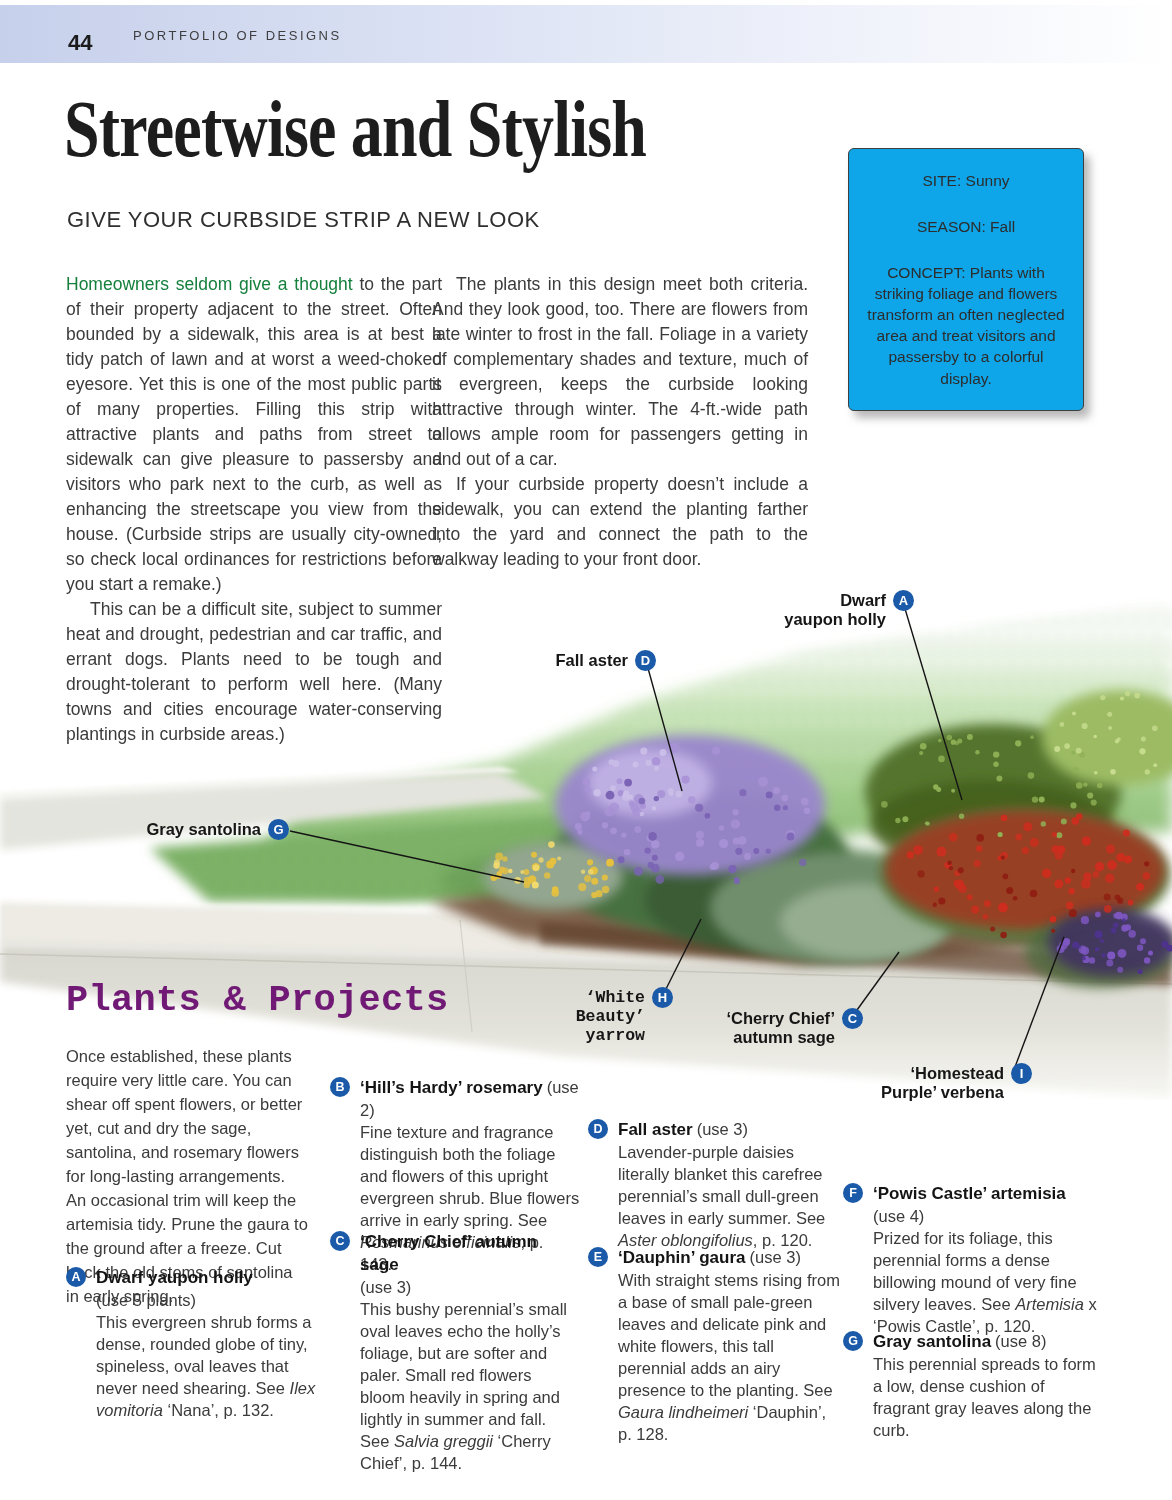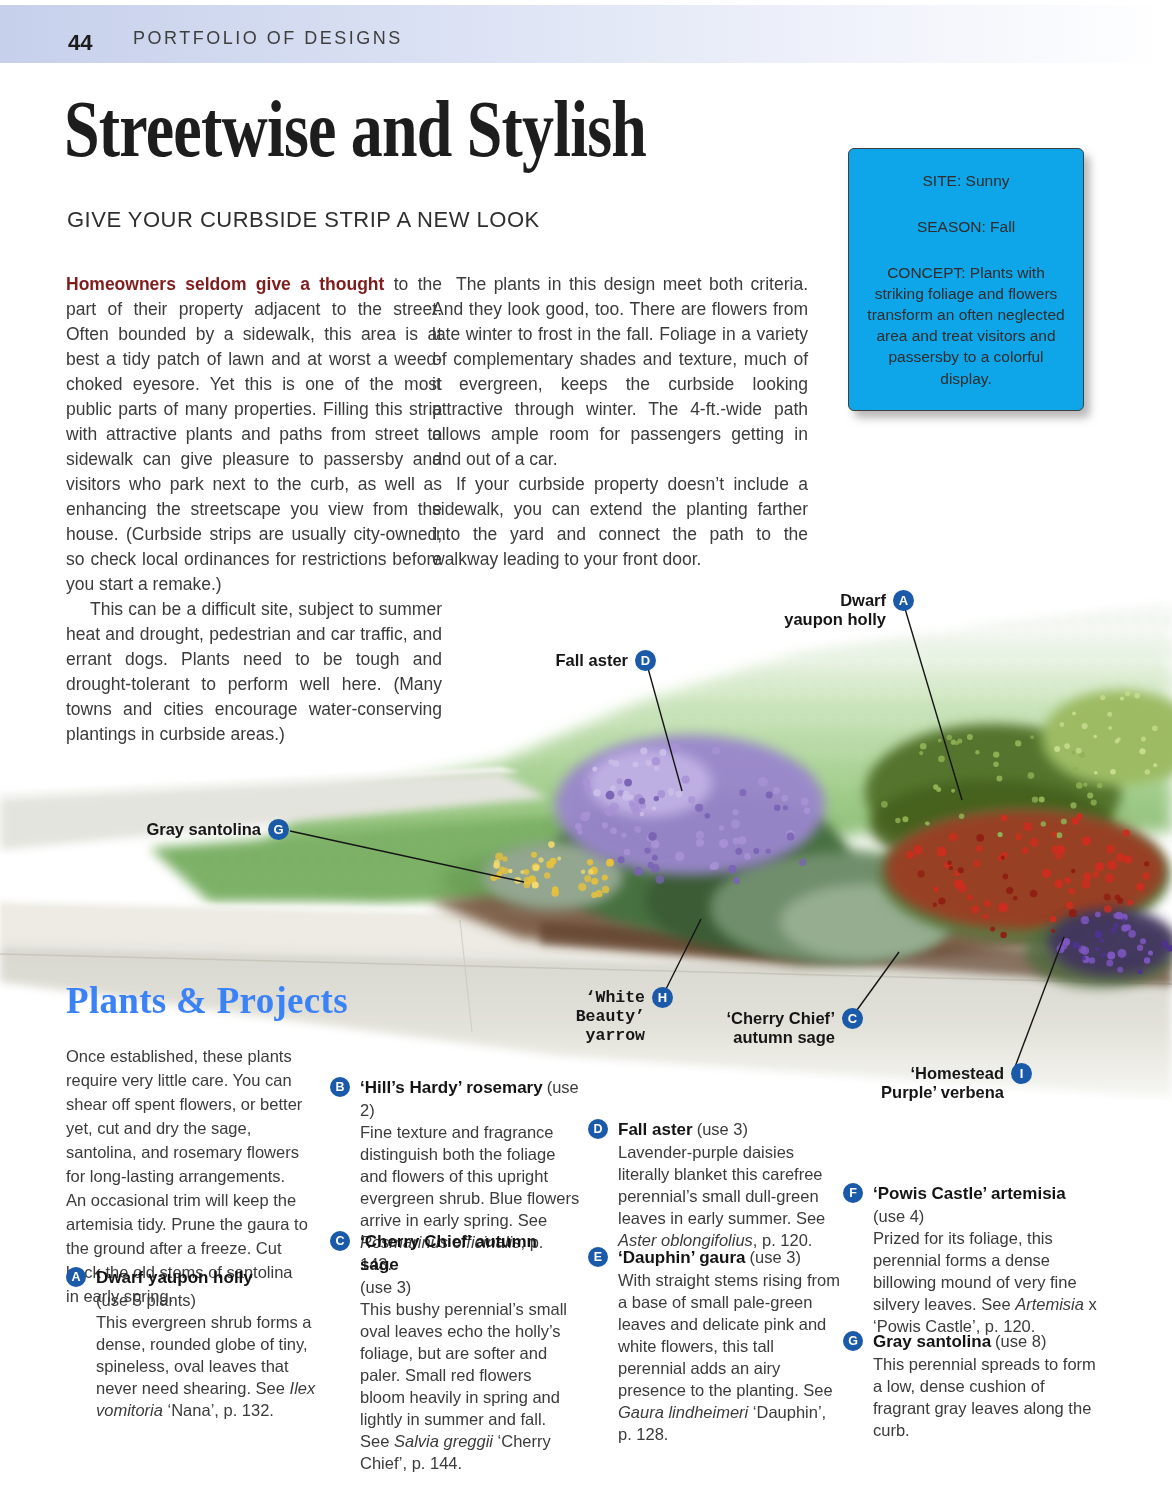--- a/index.html
+++ b/index.html
@@ -5,56 +5,56 @@
   * { margin:0; padding:0; box-sizing:border-box; }
   html,body { background:#ffffff; }
   body {
     width:1172px; height:1500px; position:relative; overflow:hidden;
     font-family:"Liberation Sans", sans-serif; color:#2e2e2e;
   }
   
   .band { position:absolute; left:0; top:5px; width:1172px; height:58px;
     background:linear-gradient(to right,#c7d0eb 0%,#d9e0f3 35%,#eef1fa 70%,#ffffff 100%); }
   .page-num { position:absolute; left:68px; top:30px; font-size:22px; font-weight:bold; color:#1b1b1b; }
-  .section-title { position:absolute; left:133px; top:28px; font-size:18px; color:#3e3e3e; letter-spacing:2.5px; }
+  .section-title { position:absolute; left:133px; top:28px; font-size:13px; color:#3e3e3e; letter-spacing:2.5px; }
   
   .title { position:absolute; left:64px; top:84px; font-family:"Liberation Serif", serif;
     font-size:80px; font-weight:bold; color:#1d1d1d; letter-spacing:-1px; white-space:nowrap;
     transform:scaleX(.8); transform-origin:left top; }
   .subtitle { position:absolute; left:67px; top:201px; font-size:22px; color:#2f2f2f; letter-spacing:.5px;margin-top:6px; }
   
   .infobox { position:absolute; left:848px; top:148px; width:236px; min-height:230px;
     background:#0ea5e9; border:1.5px solid #3f3f3f; border-radius:6px;
     box-shadow:6px 7px 9px rgba(125,125,125,.55);
     padding:21px 12px; text-align:center; font-size:15.5px; line-height:1.36; color:#2d2d2d; z-index:4; }
   .infobox p + p { margin-top:25px; }
   
   .bodycol { position:absolute; top:272px; width:376px; font-size:17.5px; line-height:25px;
     text-align:justify; color:#3b3b3b; z-index:2; }
   .col1 { left:66px; } .col2 { left:432px; }
-  .bodycol .lead-bold { font-weight:bold; color:#7f1d1d; }
+  .bodycol .lead-bold { font-weight:normal; color:#15803d; }
   .bodycol p.indent { text-indent:24px; }
   
   #garden { position:absolute; left:0; top:570px; width:1172px; height:530px; z-index:0; }
   
   .plabel { position:absolute; display:flex; align-items:flex-start; z-index:3; }
   .plabel .txt { font-weight:bold; font-size:16.5px; color:#161616; text-align:right;
     line-height:1.16; margin-right:7px; margin-top:1px; }
   .badge { display:inline-flex; flex:0 0 auto; width:21px; height:21px; border-radius:50%;
     background:#1a5aa8; color:#fff; font-weight:bold; font-size:13px;
     align-items:center; justify-content:center; font-family:"Liberation Sans",sans-serif; }
   #labelA { top:590px;  right:258px; } #labelA .txt { width:104px; }
   #labelD { top:650px;  right:516px; } #labelD .txt { white-space:nowrap; }
   #labelG { top:819px;  right:883px; } #labelG .txt { white-space:nowrap; }
   #labelH { top:987px;  right:499px; } #labelH .txt { width:112px;font-family:Liberation Mono, monospace; }
   #labelC { top:1008px; right:309px; } #labelC .txt { width:112px; }
   #labelI { top:1063px; right:140px; } #labelI .txt { width:128px; }
   
-  .pp-head { position:absolute; left:66px; top:979px; font-family:Liberation Serif, serif;
-    font-size:37px; color:#3b82f6; letter-spacing:.3px; z-index:3; }
+  .pp-head { position:absolute; left:66px; top:979px; font-family:Liberation Mono, monospace;
+    font-size:37px; color:#701a75; letter-spacing:.3px; z-index:3; }
   .pp-intro { position:absolute; left:66px; top:1044px; width:242px; font-size:16.5px;
     line-height:24px; color:#3b3b3b; z-index:3; }
   .entry { position:absolute; padding-left:30px; font-size:16.5px; line-height:22px; color:#3b3b3b; z-index:3; }
   .entry .badge { position:absolute; left:0; top:1px; width:20px; height:20px; font-size:12.5px; }
   .entry-head { color:#141414; }
   .entry-head b { font-size:17px; }
   .entry-head .use { font-weight:normal; color:#3b3b3b; margin-left:4px; }
   .entry-head .use.use-block { display:block; margin-left:0; }
   #entryA { left:66px;  top:1266px; width:252px; }
   #entryB { left:330px; top:1076px; width:250px; }

